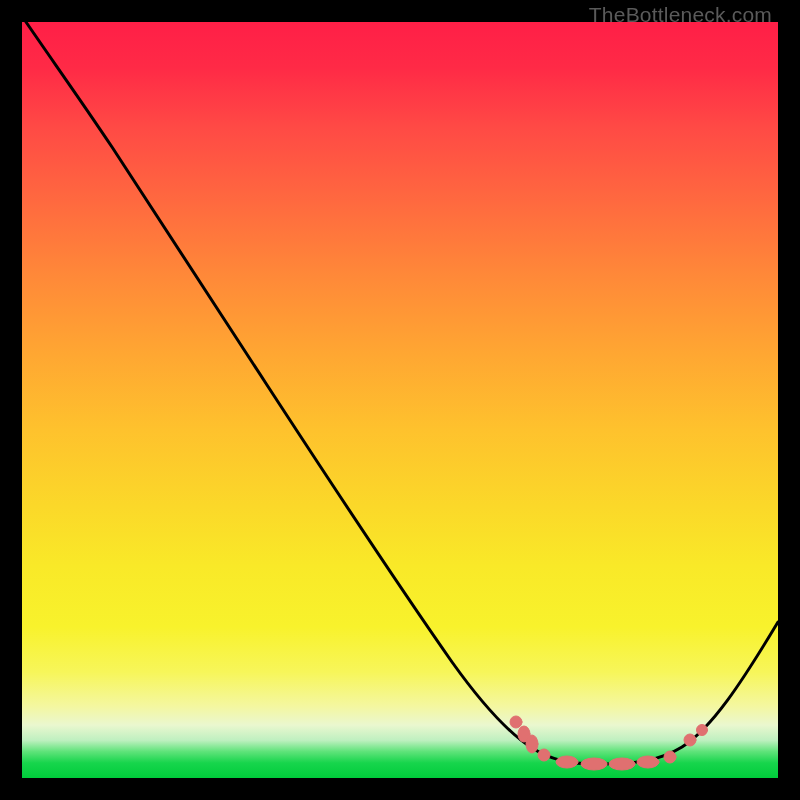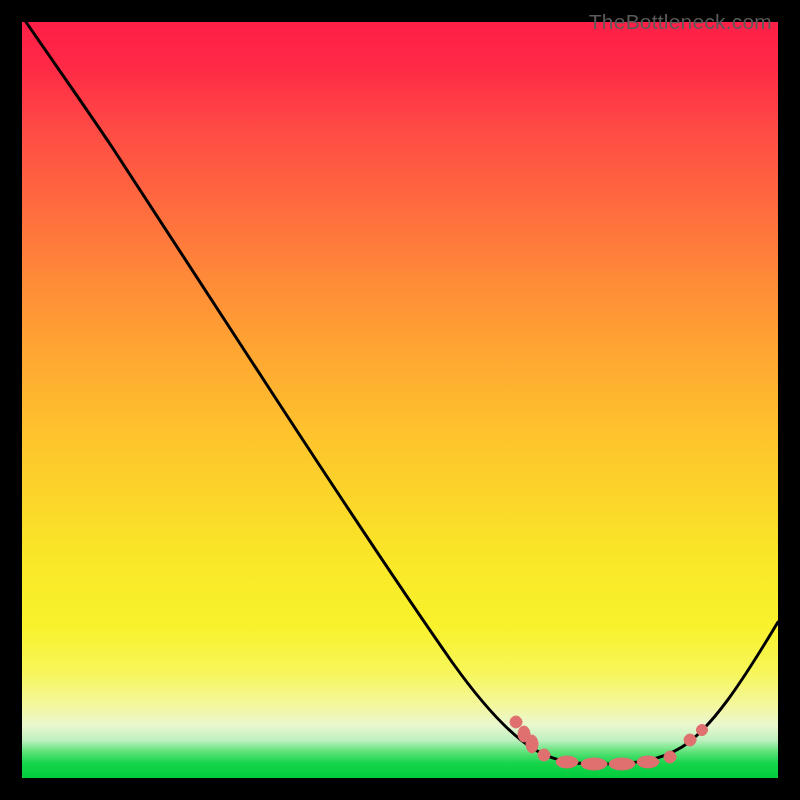--- a/index.html
+++ b/index.html
@@ -41,21 +41,21 @@
       #f4f7a0 90.5%,
       #eaf7cf 93%,
       #bff0c0 95%,
       #5fe37a 96.5%,
       #17d54c 98%,
       #00cc3b 100%
     );
   }
   .watermark {
     position: absolute;
-    top: 10px;
+    top: 3px;
     right: 28px;
     color: #5a5a5a;
     font-size: 21px;
     font-weight: 400;
     letter-spacing: 0.2px;
     white-space: nowrap;
     pointer-events: none;
     text-align: right;
   }
   svg.curve {

